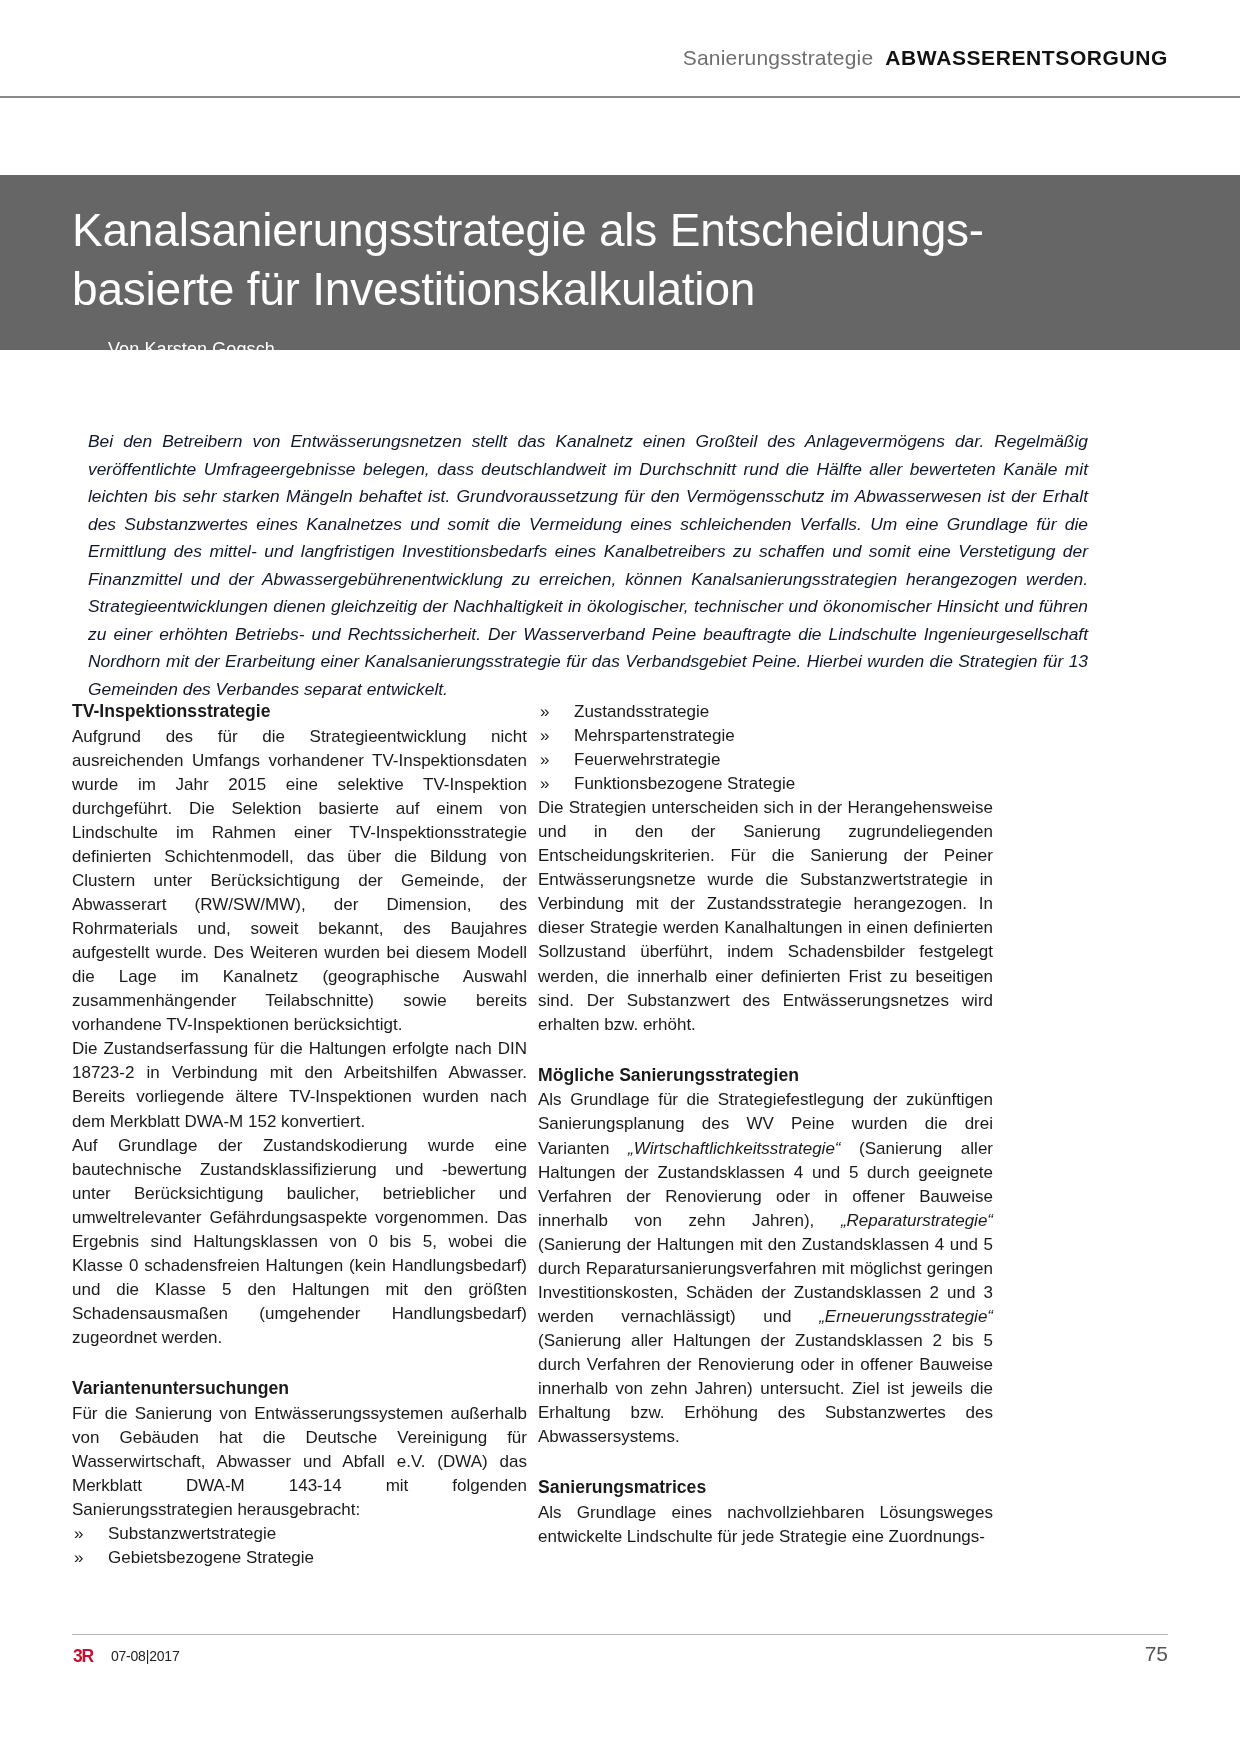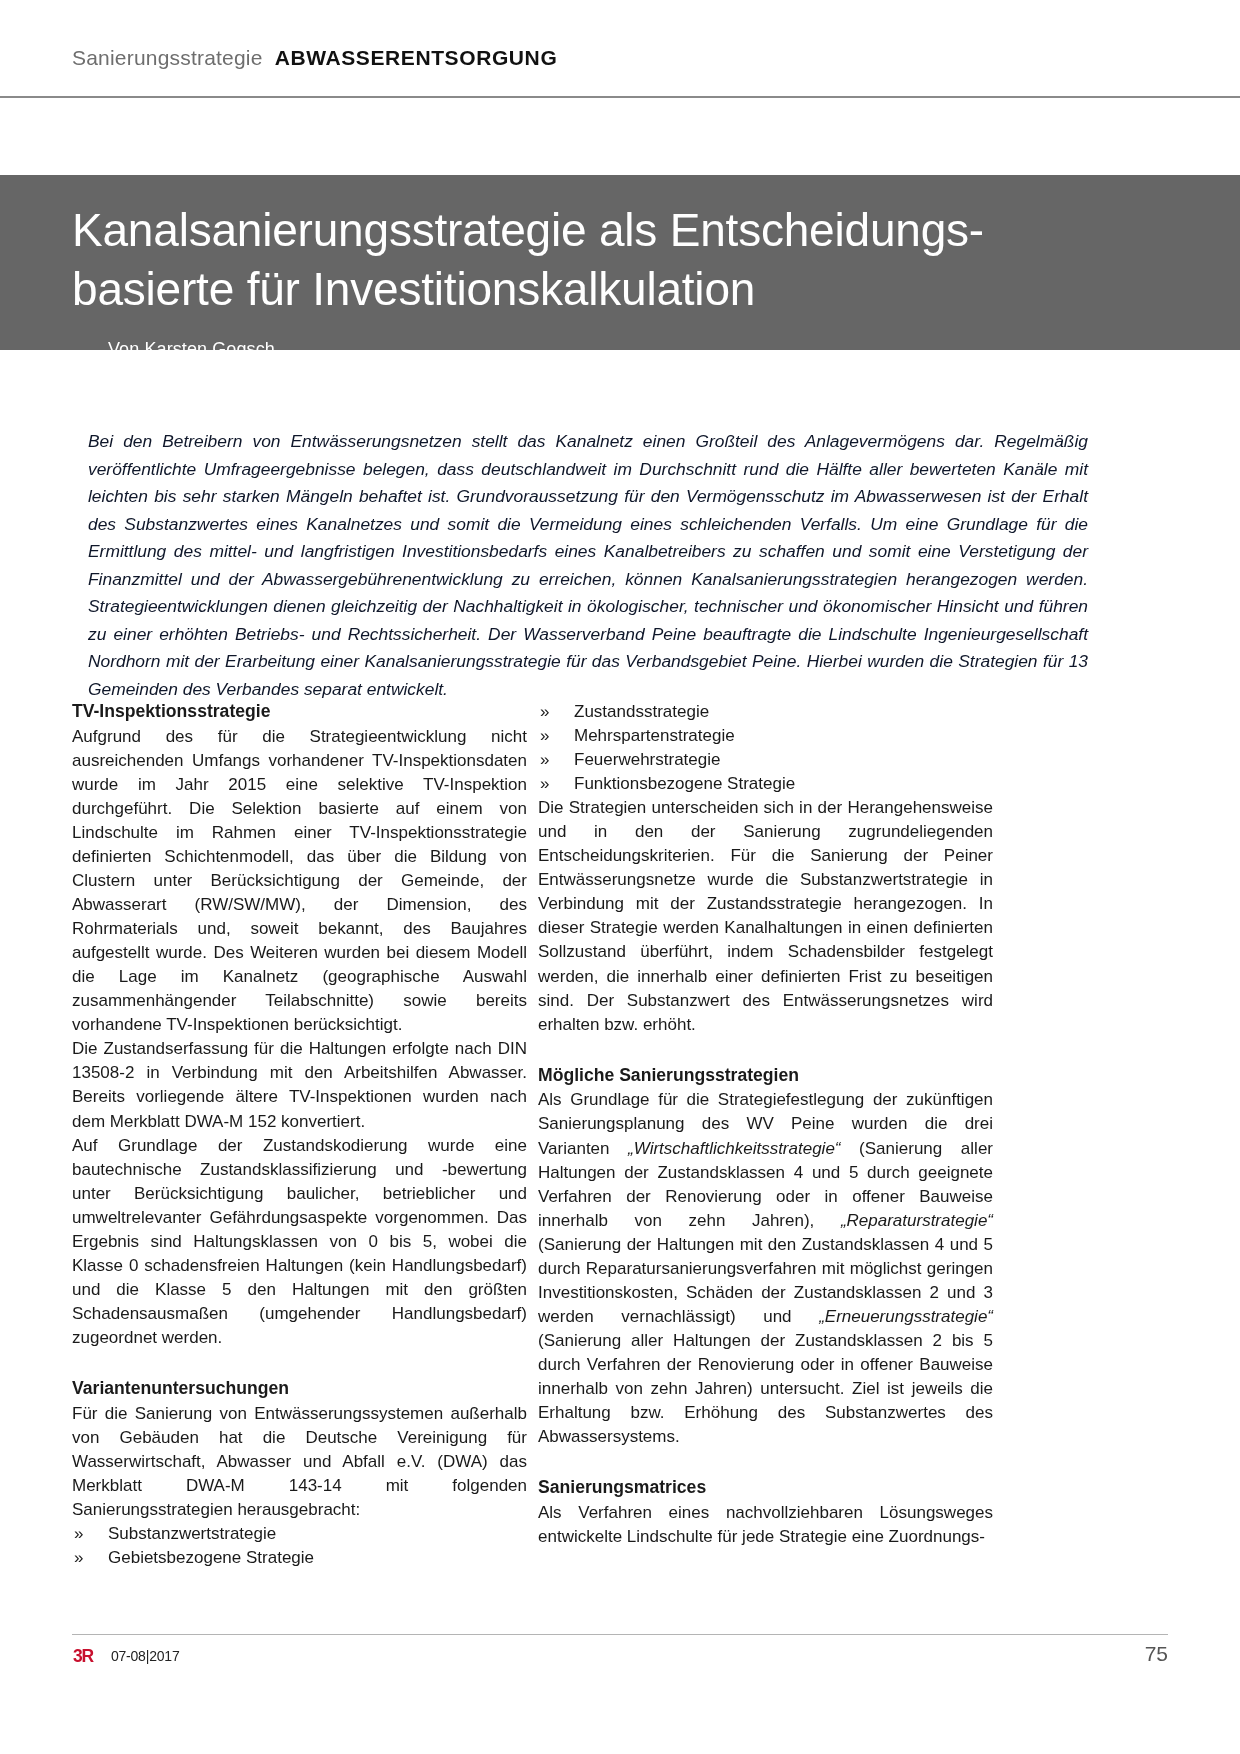--- a/index.html
+++ b/index.html
@@ -15,20 +15,21 @@
     position: relative;
     overflow: hidden;
   }
 
   
   .runhead {
     position: absolute;
     left: 72px;
     right: 72px;
     top: 46px;
+    text-align: right;
     font-size: 21px;
     letter-spacing: 0.2px;
     white-space: nowrap;
   }
   .runhead .section {
     color: #6e6e6e;
     font-weight: 400;
   }
   .runhead .topic {
     color: #111111;
@@ -207,21 +208,21 @@
   </div>
 </div>
 
 <div class="abstract">Bei den Betreibern von Entwässerungsnetzen stellt das Kanalnetz einen Großteil des Anlagevermögens dar. Regelmäßig veröffentlichte Umfrageergebnisse belegen, dass deutschlandweit im Durchschnitt rund die Hälfte aller bewerteten Kanäle mit leichten bis sehr starken Mängeln behaftet ist. Grundvoraussetzung für den Vermögensschutz im Abwasserwesen ist der Erhalt des Substanzwertes eines Kanalnetzes und somit die Vermeidung eines schleichenden Verfalls. Um eine Grundlage für die Ermittlung des mittel- und langfristigen Investitionsbedarfs eines Kanalbetreibers zu schaffen und somit eine Verstetigung der Finanzmittel und der Abwassergebührenentwicklung zu erreichen, können Kanalsanierungsstrategien herangezogen werden. Strategieentwicklungen dienen gleichzeitig der Nachhaltigkeit in ökologischer, technischer und ökonomischer Hinsicht und führen zu einer erhöhten Betriebs- und Rechtssicherheit. Der Wasserverband Peine beauftragte die Lindschulte Ingenieurgesellschaft Nordhorn mit der Erarbeitung einer Kanalsanierungsstrategie für das Verbandsgebiet Peine. Hierbei wurden die Strategien für 13 Gemeinden des Verbandes separat entwickelt.</div>
 
 <div class="body-cols">
 
   <div class="col col-left">
     <h2 class="sub">TV-Inspektionsstrategie</h2>
     <p class="para">Aufgrund des für die Strategieentwicklung nicht ausreichenden Umfangs vorhandener TV-Inspektionsdaten wurde im Jahr 2015 eine selektive TV-Inspektion durchgeführt. Die Selektion basierte auf einem von Lindschulte im Rahmen einer TV-Inspektionsstrategie definierten Schichtenmodell, das über die Bildung von Clustern unter Berücksichtigung der Gemeinde, der Abwasserart (RW/SW/MW), der Dimension, des Rohrmaterials und, soweit bekannt, des Baujahres aufgestellt wurde. Des Weiteren wurden bei diesem Modell die Lage im Kanalnetz (geographische Auswahl zusammenhängender Teilabschnitte) sowie bereits vorhandene TV-Inspektionen berücksichtigt.</p>
-    <p class="para">Die Zustandserfassung für die Haltungen erfolgte nach DIN 13508-2 in Verbindung mit den Arbeitshilfen Abwasser. Bereits vorliegende ältere TV-Inspektionen wurden nach dem Merkblatt DWA-M 152 konvertiert.</p>
+    <p class="para">Die Zustandserfassung für die Haltungen erfolgte nach DIN 18723-2 in Verbindung mit den Arbeitshilfen Abwasser. Bereits vorliegende ältere TV-Inspektionen wurden nach dem Merkblatt DWA-M 152 konvertiert.</p>
     <p class="para">Auf Grundlage der Zustandskodierung wurde eine bautechnische Zustandsklassifizierung und -bewertung unter Berücksichtigung baulicher, betrieblicher und umweltrelevanter Gefährdungsaspekte vorgenommen. Das Ergebnis sind Haltungsklassen von 0 bis 5, wobei die Klasse 0 schadensfreien Haltungen (kein Handlungsbedarf) und die Klasse 5 den Haltungen mit den größten Schadensausmaßen (umgehender Handlungsbedarf) zugeordnet werden.</p>
 
     <h2 class="sub spaced">Variantenuntersuchungen</h2>
     <p class="para">Für die Sanierung von Entwässerungssystemen außerhalb von Gebäuden hat die Deutsche Vereinigung für Wasserwirtschaft, Abwasser und Abfall e.V. (DWA) das Merkblatt DWA-M 143-14 mit folgenden Sanierungsstrategien herausgebracht:</p>
 
     <ul class="dash-list">
       <li>
         <span class="guillemet">»</span>
         <span>Substanzwertstrategie</span>
       </li>
@@ -251,21 +252,21 @@
         <span>Funktionsbezogene Strategie</span>
       </li>
     </ul>
 
     <p class="para">Die Strategien unterscheiden sich in der Herangehensweise und in den der Sanierung zugrundeliegenden Entscheidungskriterien. Für die Sanierung der Peiner Entwässerungsnetze wurde die Substanzwertstrategie in Verbindung mit der Zustandsstrategie herangezogen. In dieser Strategie werden Kanalhaltungen in einen definierten Sollzustand überführt, indem Schadensbilder festgelegt werden, die innerhalb einer definierten Frist zu beseitigen sind. Der Substanzwert des Entwässerungsnetzes wird erhalten bzw. erhöht.</p>
 
     <h2 class="sub spaced">Mögliche Sanierungsstrategien</h2>
     <p class="para"><span>Als Grundlage für die Strategiefestlegung der zukünftigen Sanierungsplanung des WV Peine wurden die drei Varianten </span><em class="it">„Wirtschaftlichkeitsstrategie“</em><span> (Sanierung aller Haltungen der Zustandsklassen 4 und 5 durch geeignete Verfahren der Renovierung oder in offener Bauweise innerhalb von zehn Jahren), </span><em class="it">„Reparaturstrategie“</em><span> (Sanierung der Haltungen mit den Zustandsklassen 4 und 5 durch Reparatursanierungsverfahren mit möglichst geringen Investitionskosten, Schäden der Zustandsklassen 2 und 3 werden vernachlässigt) und </span><em class="it">„Erneuerungsstrategie“</em><span> (Sanierung aller Haltungen der Zustandsklassen 2 bis 5 durch Verfahren der Renovierung oder in offener Bauweise innerhalb von zehn Jahren) untersucht. Ziel ist jeweils die Erhaltung bzw. Erhöhung des Substanzwertes des Abwassersystems.</span></p>
 
     <h2 class="sub spaced">Sanierungsmatrices</h2>
-    <p class="para">Als Verfahren eines nachvollziehbaren Lösungsweges entwickelte Lindschulte für jede Strategie eine Zuordnungs-</p>
+    <p class="para">Als Grundlage eines nachvollziehbaren Lösungsweges entwickelte Lindschulte für jede Strategie eine Zuordnungs-</p>
   </div>
 
 </div>
 
 <div class="footer-rule"></div>
 <div class="footer">
   <div class="footer-left">
     <span class="logo3r">3R</span>
     <span class="issue">07-08|2017</span>
   </div>

